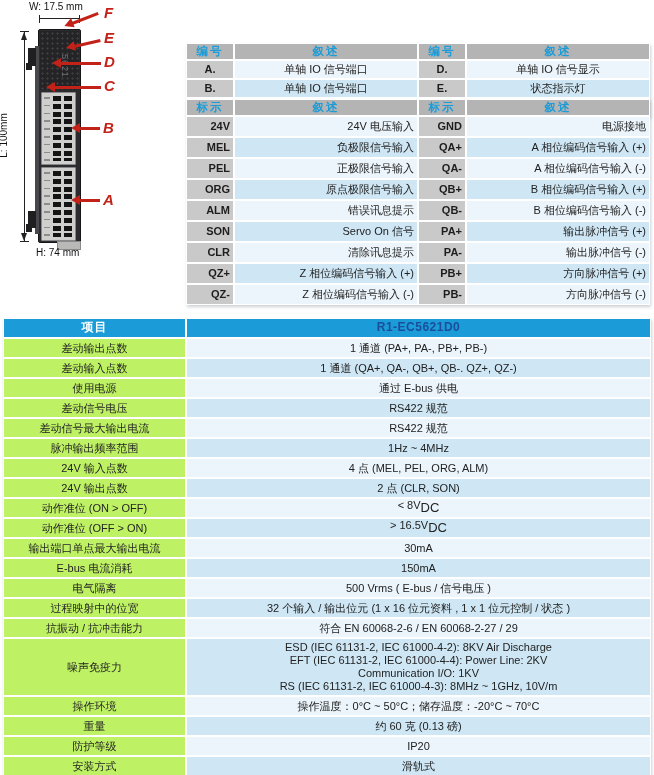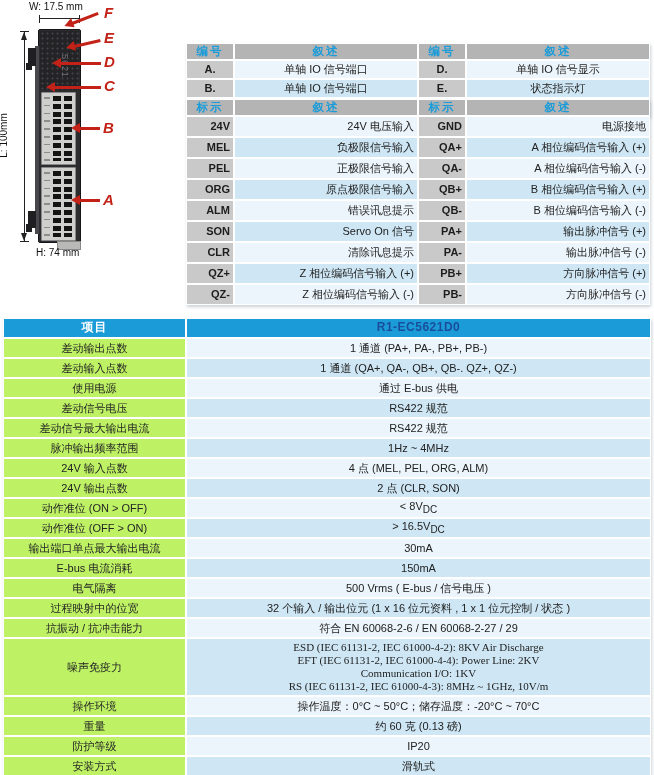--- a/index.html
+++ b/index.html
@@ -29,22 +29,22 @@
   
   #spec-table{left:3px;top:318px;width:648px;}
   #spec-table col.ci{width:183px;}
   #spec-table th{background:#1b9cd8;height:18px;font-size:12px;letter-spacing:1px;}
   #spec-table th.item-h{color:#ffffff;}
   #spec-table th.model-h{color:#1a4e9b;letter-spacing:0.5px;}
   #spec-table td{height:18px;}
   #spec-table td.item{background:#bef264;color:#242424;}
   #spec-table tbody tr:nth-child(odd)  td.val{background:#ecf5fb;}
   #spec-table tbody tr:nth-child(even) td.val{background:#cfe7f5;}
-  #spec-table td.val sub{font-size:10px;}
-  #spec-table tr.multi td{height:auto;padding:2px 10px;font-family:Liberation Serif, serif;}
+  #spec-table td.val sub{font-size:13px;}
+  #spec-table tr.multi td{height:auto;padding:2px 10px;}
   #spec-table tr.multi td.val div{line-height:13px;white-space:nowrap;}
 
   
   #device-figure{position:absolute;left:0;top:0;width:185px;height:315px;}
   .dimtext{position:absolute;font-size:10px;color:#111;white-space:nowrap;}
   #w-label{left:29px;top:1px;}
   #h-label{left:36px;top:247px;}
   #l-label{left:-19px;top:130px;transform:rotate(-90deg);}
   #w-dim{position:absolute;left:39px;top:18px;width:41px;height:6px;border-top:1px solid #222;}
   #w-dim::before,#w-dim::after{content:"";position:absolute;top:-4px;width:1px;height:8px;background:#222;}

